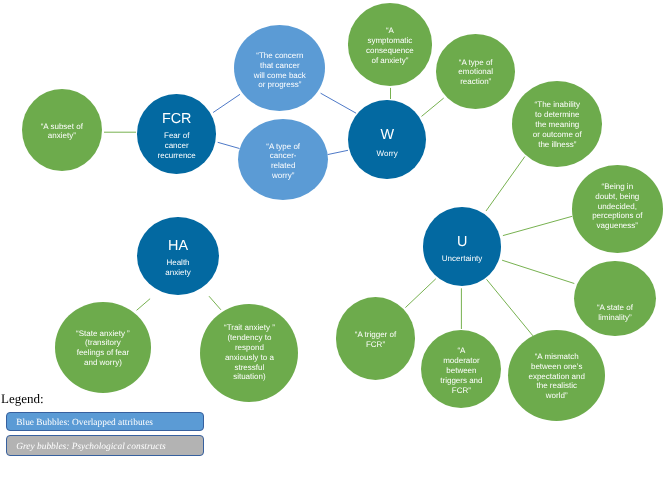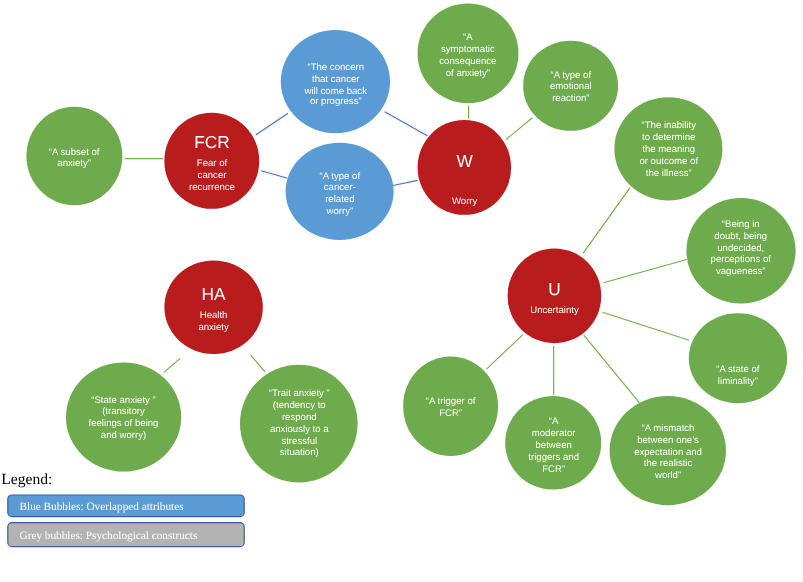--- a/index.html
+++ b/index.html
@@ -7,21 +7,21 @@
        font-family:"Liberation Sans",sans-serif;
        -webkit-font-smoothing:antialiased;
        text-rendering:geometricPrecision;}
   #stage{position:relative;width:669px;height:485px;background:#ffffff;}
   #edges{position:absolute;left:0;top:0;}
   #edges line{stroke-width:0.95;}
   .node{position:absolute;border-radius:50%;box-sizing:border-box;color:#ffffff;}
   .node>div{position:absolute;left:-12px;right:-12px;text-align:center;}
   .node.green{background:#6DAB4C;}
   .node.blue{background:#5B9BD5;}
-  .node.grey{background:#b91c1c;}
+  .node.grey{background:#0369a1;}
   .body{font-size:8px;line-height:9.8px;white-space:pre-line;}
   .ttl{font-size:14.4px;line-height:14.4px;}
   .sub{font-size:8px;line-height:10.2px;white-space:pre-line;}
   .legend-title{position:absolute;left:1.0px;top:392.0px;
         font-family:"Liberation Serif",serif;font-size:13px;line-height:13px;color:#000000;}
   .legend-box{position:absolute;left:6.3px;width:198.2px;box-sizing:border-box;
         border:1px solid #37609E;border-radius:4px;}
   .legend-box .lbl{position:absolute;left:9.0px;font-family:"Liberation Serif",serif;
         font-size:9.4px;line-height:9.4px;color:#ffffff;white-space:nowrap;}
   .lg-blue{background:#5B9BD5;}
@@ -70,21 +70,21 @@
 or progress”</div>
     </div>
     <div class="node blue" style="left:238.30px;top:119.30px;width:89.80px;height:81.00px;">
       <div class="body" style="top:22.30px;">“A type of
 cancer-
 related
 worry”</div>
     </div>
     <div class="node grey" style="left:348.40px;top:99.60px;width:77.60px;height:79.40px;">
       <div class="ttl" style="top:28.60px;">W</div>
-      <div class="sub" style="top:63px;">Worry</div>
+      <div class="sub" style="top:49px;">Worry</div>
     </div>
     <div class="node green" style="left:347.60px;top:3.40px;width:84.60px;height:82.20px;">
       <div class="body" style="top:23.10px;">“A
 symptomatic
 consequence
 of anxiety”</div>
     </div>
     <div class="node green" style="left:436.30px;top:34.30px;width:78.80px;height:74.40px;">
       <div class="body" style="top:23.30px;">“A type of
 emotional
@@ -131,34 +131,34 @@
 world”</div>
     </div>
     <div class="node grey" style="left:137.10px;top:217px;width:81.80px;height:78.20px;">
       <div class="ttl" style="top:22.20px;">HA</div>
       <div class="sub" style="top:40.80px;">Health
 anxiety</div>
     </div>
     <div class="node green" style="left:54.50px;top:301.80px;width:96.80px;height:91.40px;">
       <div class="body" style="top:26.90px;">“State anxiety ”
 (transitory
-feelings of being
+feelings of fear
 and worry)</div>
     </div>
     <div class="node green" style="left:200.30px;top:303.70px;width:98.20px;height:98.40px;">
       <div class="body" style="top:19.70px;">“Trait anxiety ”
 (tendency to
 respond
 anxiously to a
 stressful
 situation)</div>
     </div>
 
   <div class="legend-title">Legend:</div>
 
   <div class="legend-box lg-blue" style="top:412.4px;height:19.0px;">
     <span class="lbl" style="top:6.1px;">Blue Bubbles: Overlapped attributes</span>
   </div>
   <div class="legend-box lg-grey" style="top:435.0px;height:21.0px;">
-    <span class="lbl" style="top:7.2px;">Grey bubbles: Psychological constructs</span>
+    <span class="lbl" style="top:7.2px;font-style:italic;">Grey bubbles: Psychological constructs</span>
   </div>
 
 </div>
 
 </body></html>

